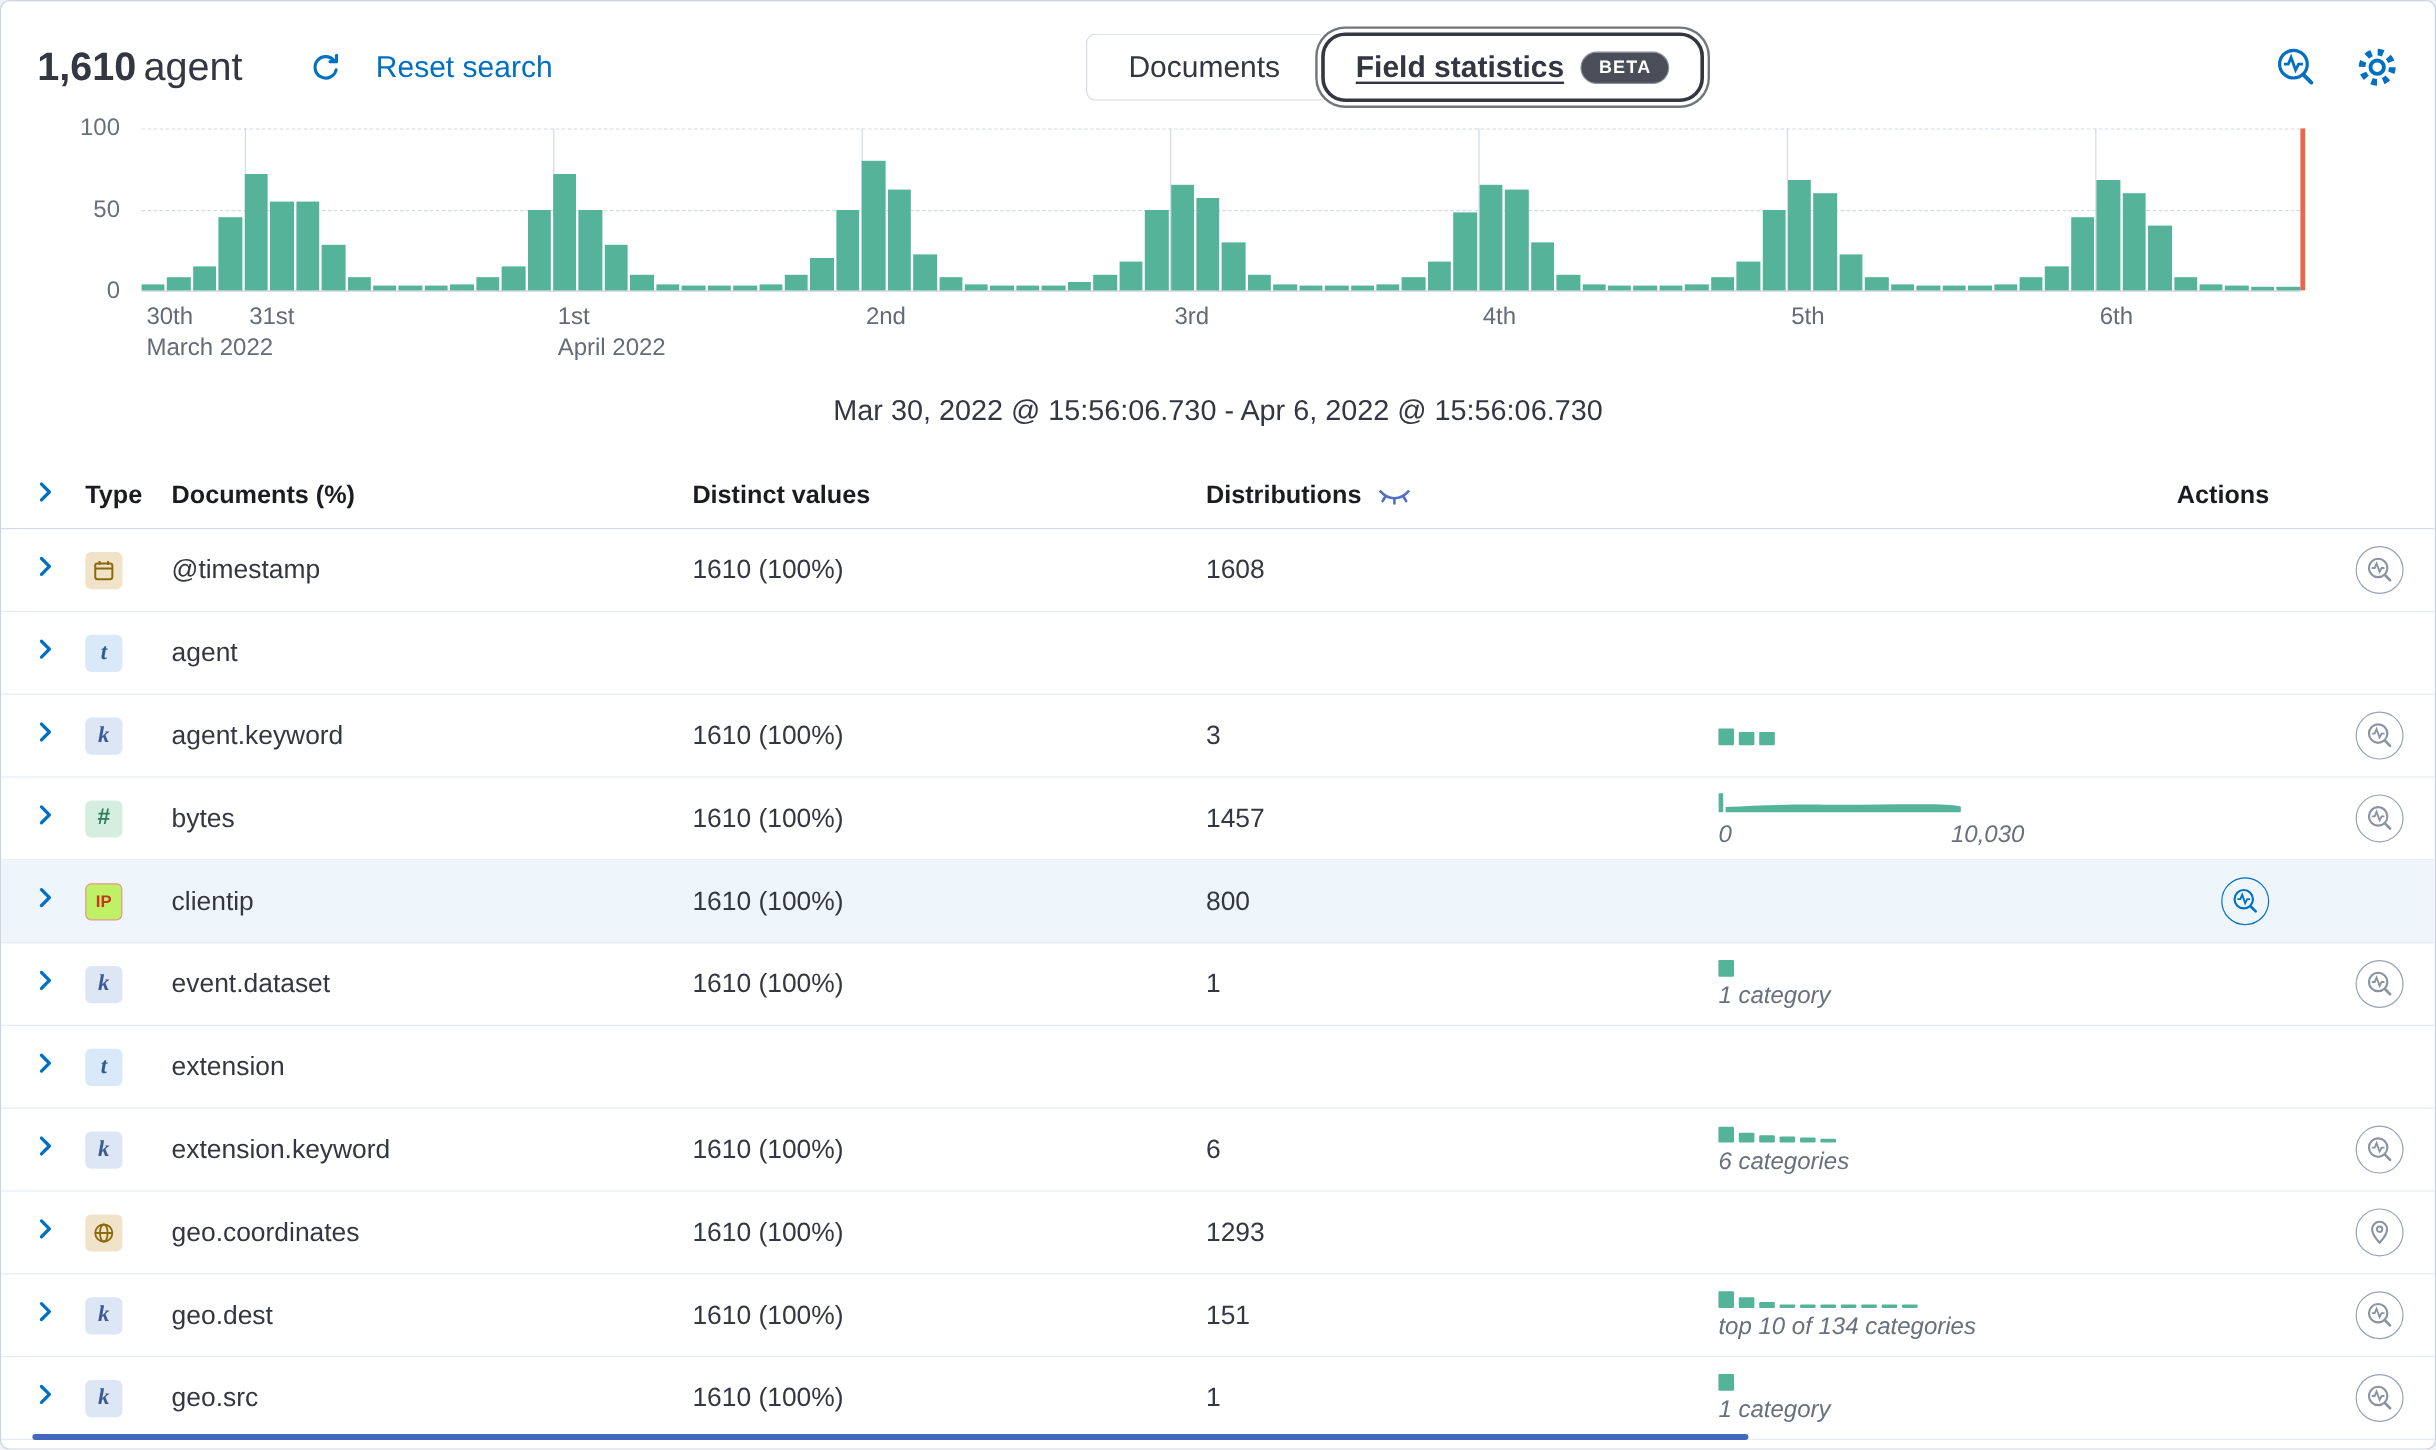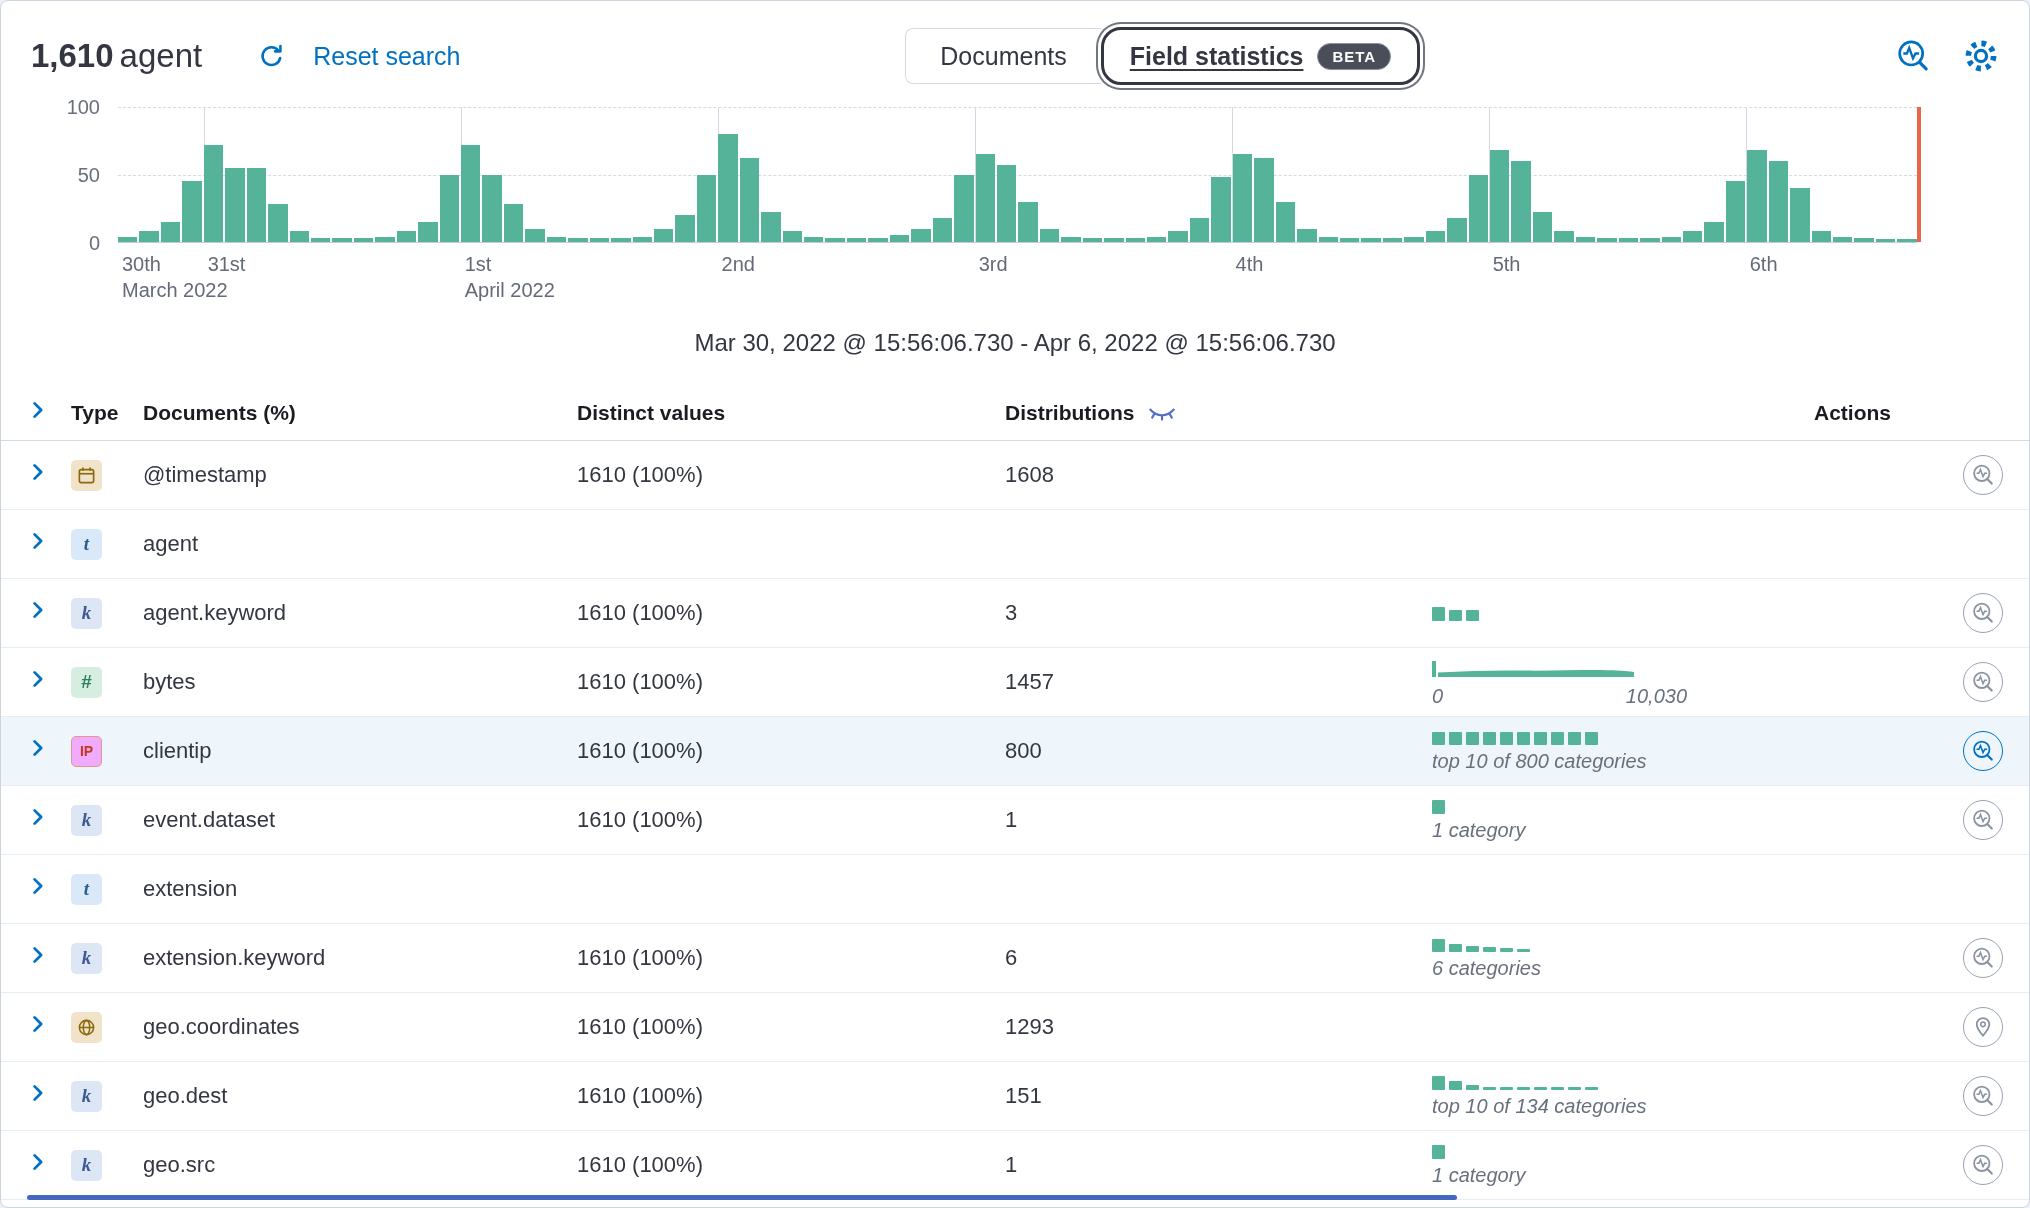--- a/index.html
+++ b/index.html
@@ -74,21 +74,21 @@
   .token {
     width:31px; height:31px; border-radius:5px; display:flex; align-items:center; justify-content:center;
     font-size:19px; font-weight:700;
   }
   .token i { font-family:"Liberation Serif", serif; font-style:italic; }
   .token svg { width:19px; height:19px; display:block; }
   .tok-date   { background:#F1E3C9; color:#8A6A0A; }
   .tok-string { background:#D9E9F9; color:#2B5E8C; }
   .tok-keyword{ background:#DCE6F5; color:#3F5A93; }
   .tok-number { background:#D6EEDF; color:#2E7D5B; }
-  .tok-ip     { background:#f0abfc; color:#C4381F; border:1.5px solid #E5978A; font-size:14px; }
+  .tok-ip     { background:#bef264; color:#C4381F; border:1.5px solid #E5978A; font-size:14px; }
   .tok-geo    { background:#F1E3C9; color:#8A6A0A; }
   .c-name { color:#343741; }
   .mini-bars { display:flex; align-items:flex-end; gap:4px; height:16px; }
   .mini-bar { width:13px; background:#54B399; border-radius:1px; }
   .dist-label { font-style:italic; color:#69707D; font-size:20px; margin-top:5px; }
   .range-labels { display:flex; justify-content:space-between; width:255px; font-style:italic; color:#69707D; font-size:20px; margin-top:2px; }
   .c-actions { display:flex; justify-content:flex-end; }
   .action-btn {
     width:40px; height:40px; border-radius:50%; border:1.6px solid #98A2B3; background:none;
     color:#8b93a2; cursor:pointer; display:flex; align-items:center; justify-content:center;
@@ -386,35 +386,20 @@
         <div class="trow highlighted">
           <div><button class="chev-btn"><svg viewBox="0 0 16 16">
                 <path d="M5.5 3.2 10.3 8l-4.8 4.8" fill="none" stroke="currentColor" stroke-width="2" stroke-linecap="round" stroke-linejoin="round"></path>
               </svg></button></div>
           <div>
             <span class="token tok-ip">IP</span>
           </div>
           <div class="c-name">clientip</div>
           <div>1610 (100%)</div>
           <div>800</div>
-          <div>
-            <div class="mini-bars">
-              <span class="mini-bar" style="height:13px"></span>
-              <span class="mini-bar" style="height:13px"></span>
-              <span class="mini-bar" style="height:13px"></span>
-              <span class="mini-bar" style="height:13px"></span>
-              <span class="mini-bar" style="height:13px"></span>
-              <span class="mini-bar" style="height:13px"></span>
-              <span class="mini-bar" style="height:13px"></span>
-              <span class="mini-bar" style="height:13px"></span>
-              <span class="mini-bar" style="height:13px"></span>
-              <span class="mini-bar" style="height:13px"></span>
-            </div>
-            <div class="dist-label">top 10 of 800 categories</div>
-          </div>
           <div class="c-actions">
             <button class="action-btn">
               <svg viewBox="0 0 20 20">
                 <circle cx="9" cy="8.6" r="6.4" fill="none" stroke="currentColor" stroke-width="1.5"></circle>
                 <path d="M4.6 8.6h2l1.3-3.1 2.1 5.8 1.4-2.7h2" fill="none" stroke="currentColor" stroke-width="1.3"></path>
                 <path d="M13.7 13.5l3.6 3.6" stroke="currentColor" stroke-width="1.8" stroke-linecap="round"></path>
               </svg>
             </button>
           </div>
         </div>

